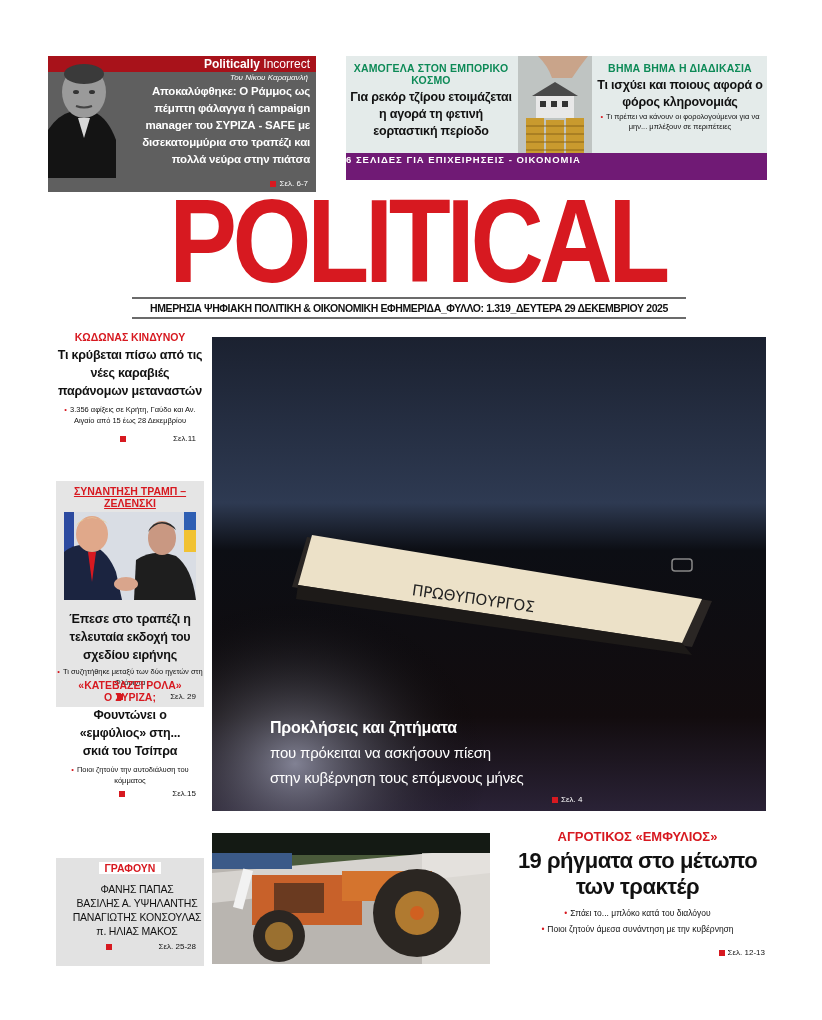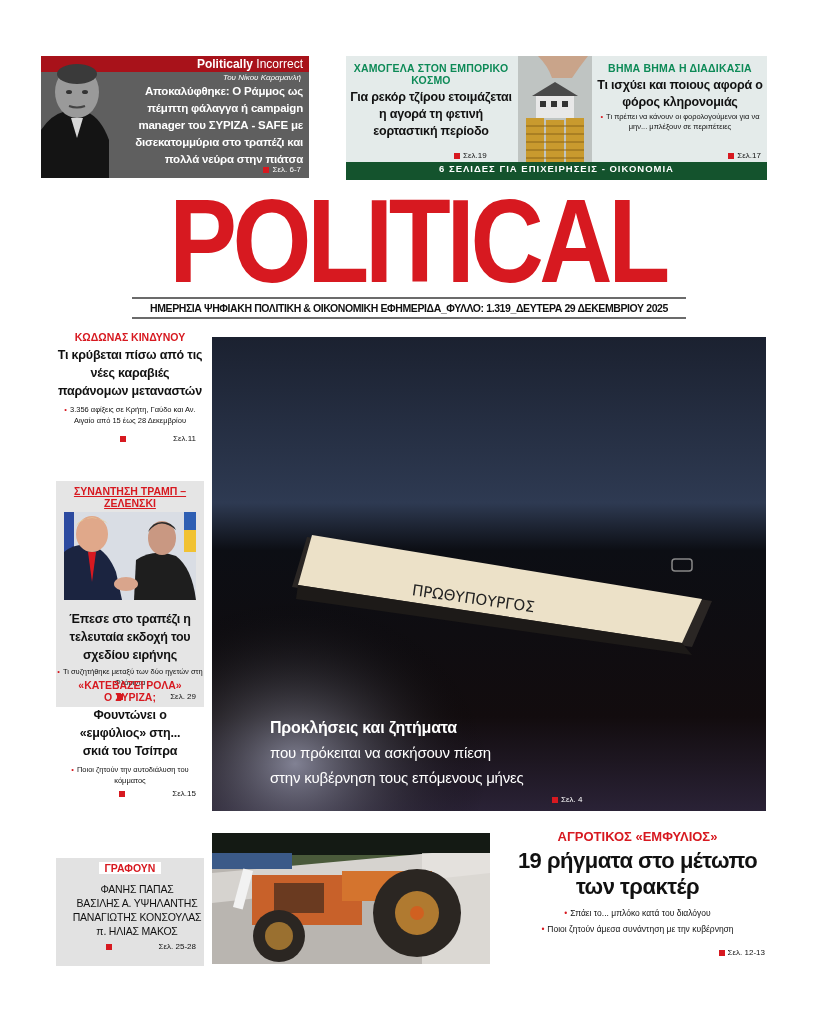--- a/index.html
+++ b/index.html
@@ -5,40 +5,40 @@
   * { box-sizing: border-box; margin: 0; padding: 0; }
   html, body { width: 822px; height: 1020px; background: #ffffff; overflow: hidden; }
   body { position: relative; font-family: "Liberation Sans", "DejaVu Sans", sans-serif; color: #111; }
   .abs { position: absolute; }
   .cond { font-family: "Liberation Sans", sans-serif; font-stretch: condensed; letter-spacing: -0.3px; }
   .page-ref { font-size: 8px; color: #111; text-align: right; display: flex; align-items: center; justify-content: flex-end; gap: 3px; }
   .page-ref .sq { display: inline-block; width: 6px; height: 6px; background: #d71920; }
   .bullet::before { content: "•"; color: #d71920; margin-right: 3px; }
 
   
-  #pi-box { left: 41px; top: 56px; width: 268px; height: 122px; background: #5f5f5f; overflow: hidden; }
+  #pi-box { left: 48px; top: 56px; width: 268px; height: 136px; background: #5f5f5f; overflow: hidden; }
   #pi-box .bar { position: absolute; left: 0; top: 0; width: 100%; height: 16px; background: #a8121a; }
   #pi-box .portrait { position: absolute; left: 0; top: 4px; width: 68px; height: 118px; }
   #pi-box .bar-title { position: absolute; right: 6px; top: 1px; color: #fff; font-size: 12px; line-height: 14px; }
   #pi-box .bar-title b { font-weight: 900; }
   #pi-box .byline { position: absolute; right: 8px; top: 17px; color: #fff; font-size: 8px; font-style: italic; }
   #pi-box .headline { position: absolute; left: 62px; right: 6px; top: 27px; color: #fff; font-size: 11.5px; font-weight: bold; line-height: 17px; text-align: right; letter-spacing: -0.2px; }
   #pi-box .page-ref { position: absolute; right: 8px; bottom: 4px; color: #fff; }
 
   
   #biz-box { left: 346px; top: 56px; width: 421px; height: 124px; background: #e4ebea; overflow: hidden; }
   #biz-box .col1 { position: absolute; left: 0; top: 6px; width: 170px; text-align: center; }
   #biz-box .col2 { position: absolute; left: 248px; top: 6px; width: 172px; text-align: center; }
   #biz-box .kicker { color: #0d8a57; font-size: 10.5px; font-weight: 900; line-height: 12px; letter-spacing: 0.2px; }
   #biz-box .head { font-size: 12.5px; font-weight: bold; line-height: 17px; margin-top: 3px; letter-spacing: -0.2px; }
   #biz-box .sub { font-size: 7.5px; line-height: 10px; margin-top: 1px; }
   #biz-box .house-img { position: absolute; left: 172px; top: 0; width: 74px; height: 110px; }
   #biz-box .pr1 { position: absolute; left: 108px; top: 95px; }
   #biz-box .pr2 { position: absolute; right: 6px; top: 95px; }
-  #biz-box .footer { position: absolute; left: 0; bottom: 0; width: 100%; height: 18px; background: #14532d; color: #fff; font-size: 9.5px; font-weight: bold; letter-spacing: 1px; text-align: center; line-height: 13px; }
+  #biz-box .footer { position: absolute; left: 0; bottom: 0; width: 100%; height: 27px; background: #701a75; color: #fff; font-size: 9.5px; font-weight: bold; letter-spacing: 1px; text-align: left; line-height: 13px; }
 
   
   #logo { left: 130px; top: 186px; width: 560px; height: 110px; color: #d71920; font-weight: 900; font-size: 118px; line-height: 110px; text-align: center; letter-spacing: -5px; transform: scaleX(0.86); transform-origin: center; }
   #mast-line-top { left: 132px; top: 297px; width: 554px; height: 2px; background: #6b6b6b; }
   #mast-sub { left: 132px; top: 301px; width: 554px; font-size: 10.5px; font-weight: bold; text-align: center; letter-spacing: -0.4px; line-height: 14px; }
   #mast-line-bot { left: 132px; top: 317px; width: 554px; height: 2px; background: #6b6b6b; }
 
   
   .lc { left: 56px; width: 148px; text-align: center; }
   .lc .kicker { color: #d71920; font-size: 10.5px; font-weight: 900; line-height: 12px; }

